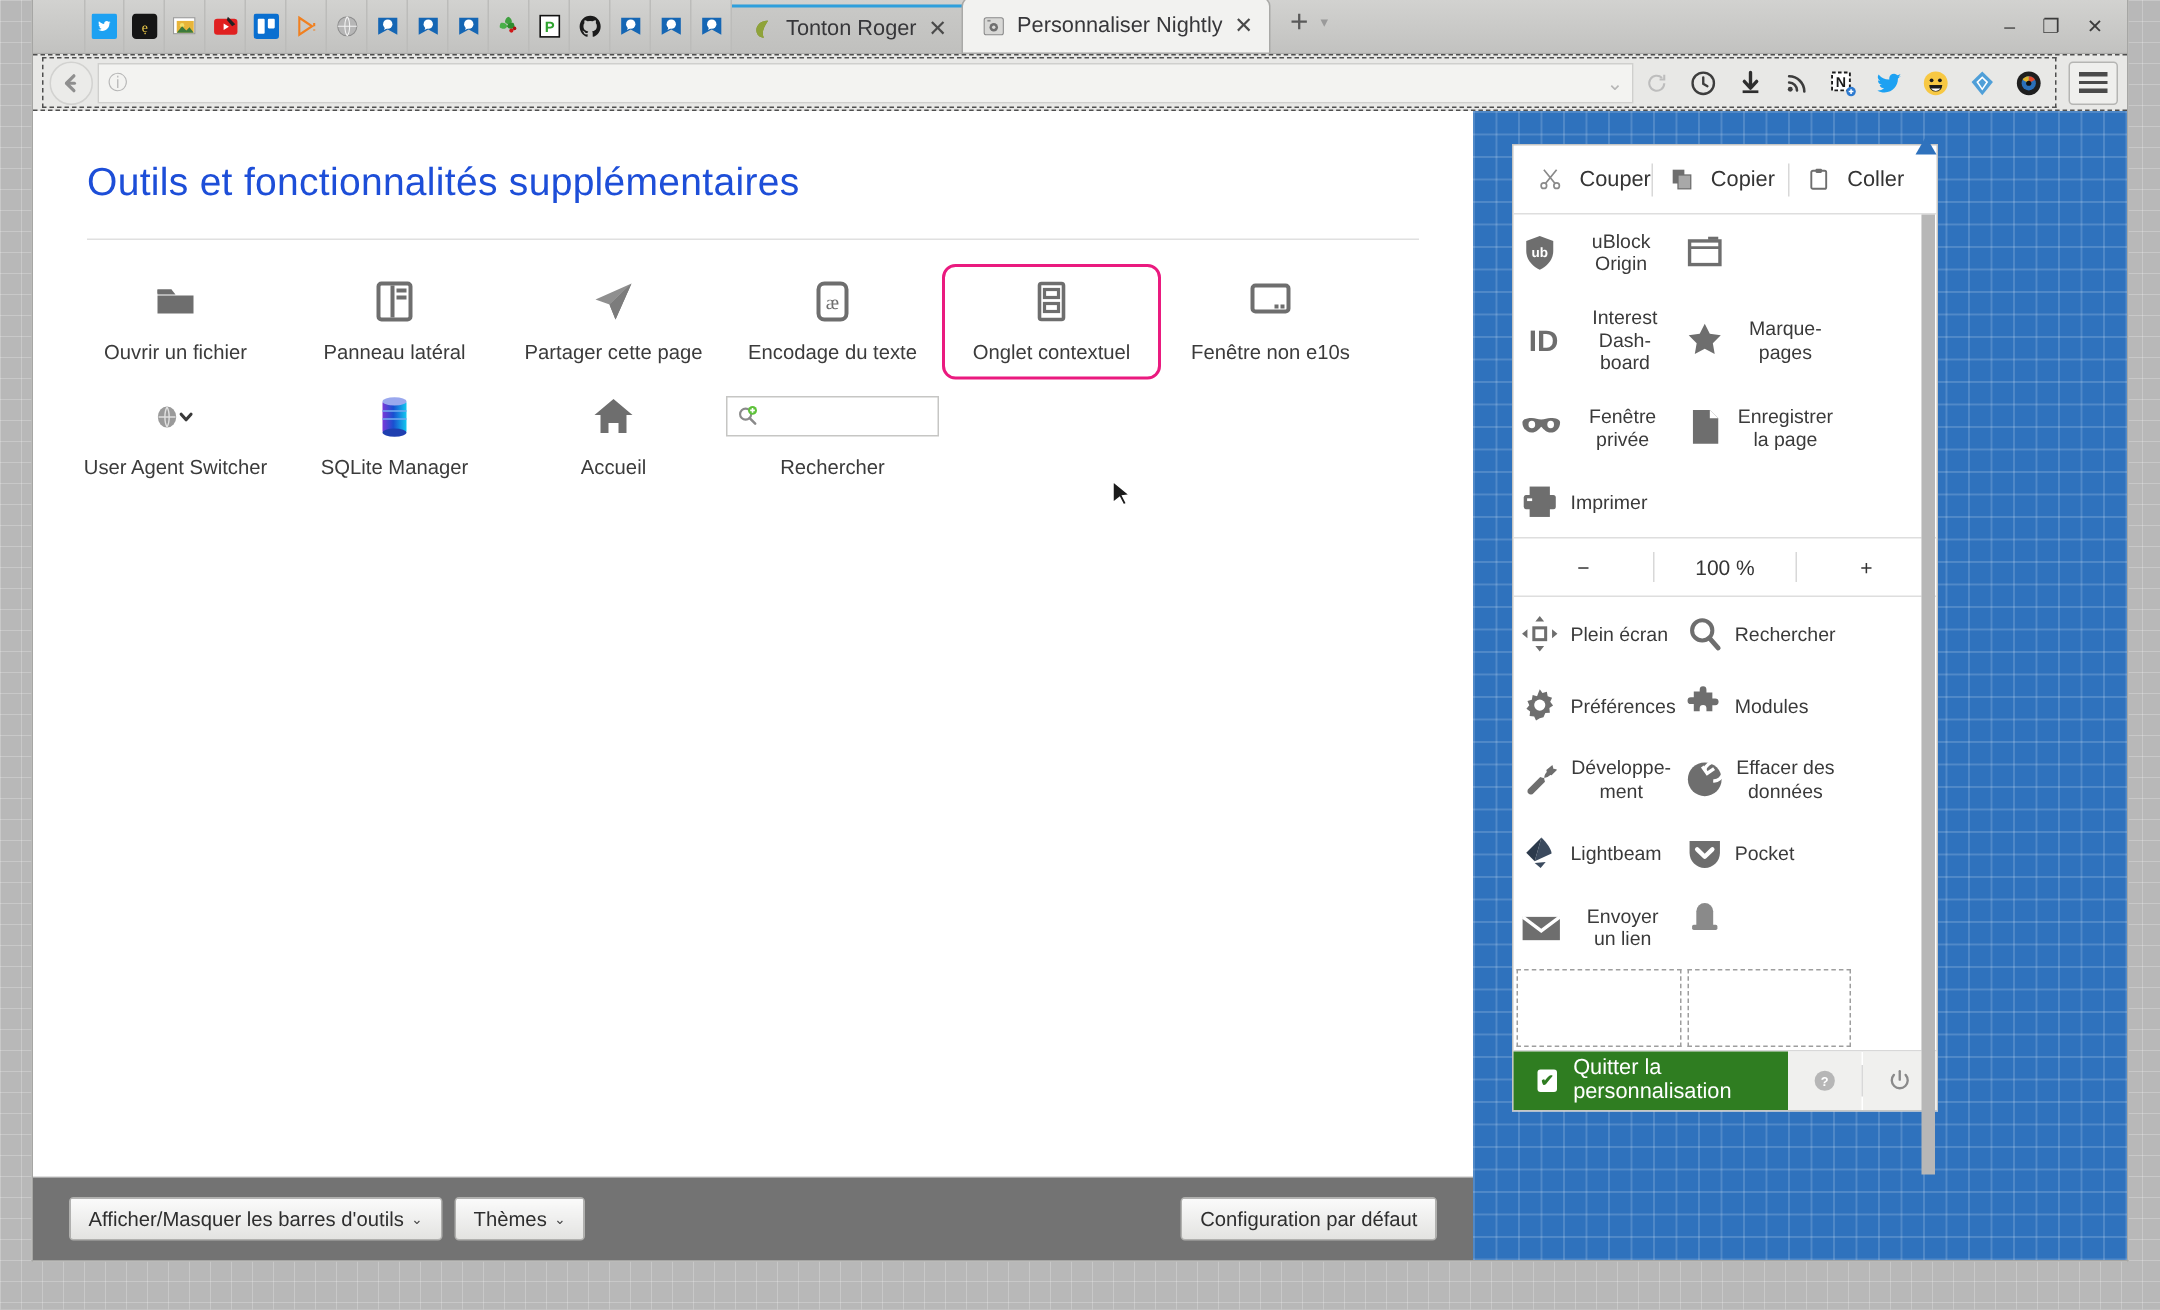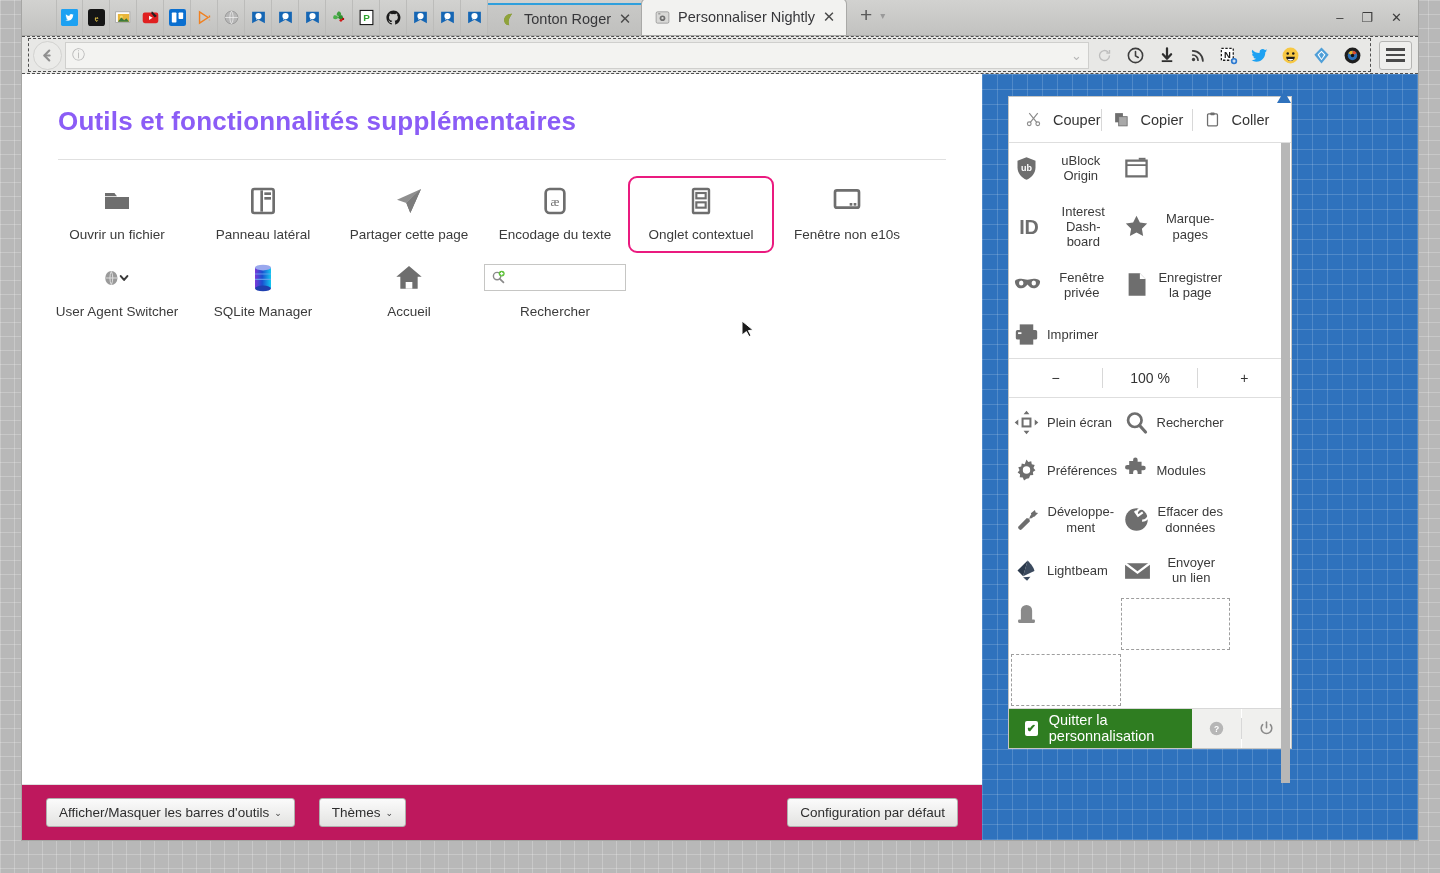--- a/index.html
+++ b/index.html
@@ -111,43 +111,43 @@
   }
   #hamburger i { display:block; width:19px; height:2.5px; background:#4a4a4a; }
   
   #main { flex: 1; display: flex; position: relative; background:#fff; }
   #content {
     width: 960px; background:#fff; position: relative;
     display:flex; flex-direction:column;
   }
   #content-scroll { flex:1; padding: 22px 22px 0 22px; }
   #page-title {
-    font-size: 26px; color: #8b5cf6; font-weight: 700;
+    font-size: 26px; color: #1d4ed8; font-weight: 400;
     padding: 10px 0 22px 14px; letter-spacing: .2px;
   }
   #divider { height:1px; background:#e0e0e0; margin: 0 14px 0 14px; }
   #palette { display: flex; flex-wrap: wrap; padding: 16px 0 0 0; }
   .pitem {
     width: 146px; padding: 6px 2px 8px 2px; text-align: center;
     display:flex; flex-direction:column; align-items:center; gap:9px;
     border: 2px solid transparent; border-radius: 9px;
     position: relative;
   }
   .pitem.selected { border-color:#ea1a7f; }
   .picon { height: 34px; display:flex; align-items:center; justify-content:center; }
   .plabel { font-size: 13.5px; color: #3b3b3b; line-height: 1.15; text-align: center; }
   .searchwidget {
     width: 142px; height: 27px; border:1px solid #c6c6c4; background:#fff;
     display:flex; align-items:center; padding-left:5px;
   }
   #cursor { position:absolute; left:719px; top:246px; width:14px; height:19px; }
   
   #bottombar {
-    height: 56px; background:#be185d; display:flex; align-items:center;
-    padding: 0 24px; gap: 24px; border-top:1px solid #e0e0e0;
+    height: 56px; background:#737373; display:flex; align-items:center;
+    padding: 0 24px; gap: 8px; border-top:1px solid #e0e0e0;
   }
   .btn {
     background: linear-gradient(to bottom,#fbfbfb,#e3e3e1);
     border: 1px solid #b0b0ae; border-radius: 3px;
     font-size: 13.5px; color: #2e2e2e; padding: 6px 12px;
     display: inline-flex; align-items:center; gap:5px; white-space:nowrap;
   }
   .btn .car { font-size: 9px; color:#444; }
   #bottomspacer { flex:1; }
   
@@ -771,20 +771,29 @@
                 <svg width="27" height="27" viewBox="0 0 24 24">
                     <path d="M13 3c3 3 6 7 6 9.5L9 17z" fill="#3b4a5e"></path>
                     <path d="M13 3L4 12l5 5z" fill="#2c3a4c"></path>
                     <path d="M9 18l3.5 3 3-3.5z" fill="#3b4a5e"></path>
                   </svg>
               </div>
               <div class="glabel">Lightbeam</div>
             </div>
             <div class="gitem">
               <div class="gicon">
+                <svg width="27" height="27" viewBox="0 0 24 24">
+                    <path d="M3 5h18v7c0 5-4 9-9 9s-9-4-9-9z" fill="#6e6e6e"></path>
+                    <path d="M7.5 10l4.5 4.4L16.5 10" fill="none" stroke="#fff" stroke-width="2.6" stroke-linecap="round" stroke-linejoin="round"></path>
+                  </svg>
+              </div>
+              <div class="glabel">Pocket</div>
+            </div>
+            <div class="gitem">
+              <div class="gicon">
                 <svg width="29" height="27" viewBox="0 0 28 24">
                     <rect x="2" y="5" width="24" height="15" fill="#6e6e6e"></rect>
                     <path d="M2 5l12 9 12-9" fill="none" stroke="#fff" stroke-width="2.2"></path>
                   </svg>
               </div>
               <div class="glabel">Envoyer un lien</div>
             </div>
 
             <div class="gitem" style="height:40px;overflow:hidden;padding-top:8px">
               <div class="gicon">

